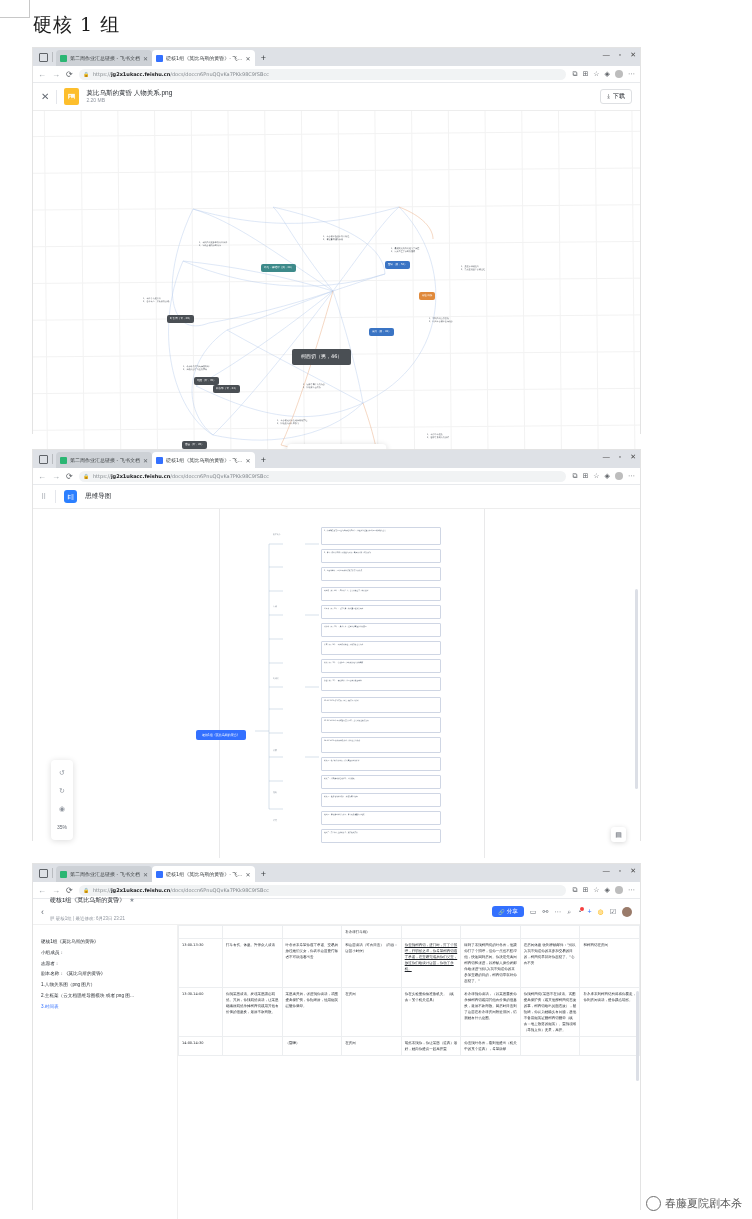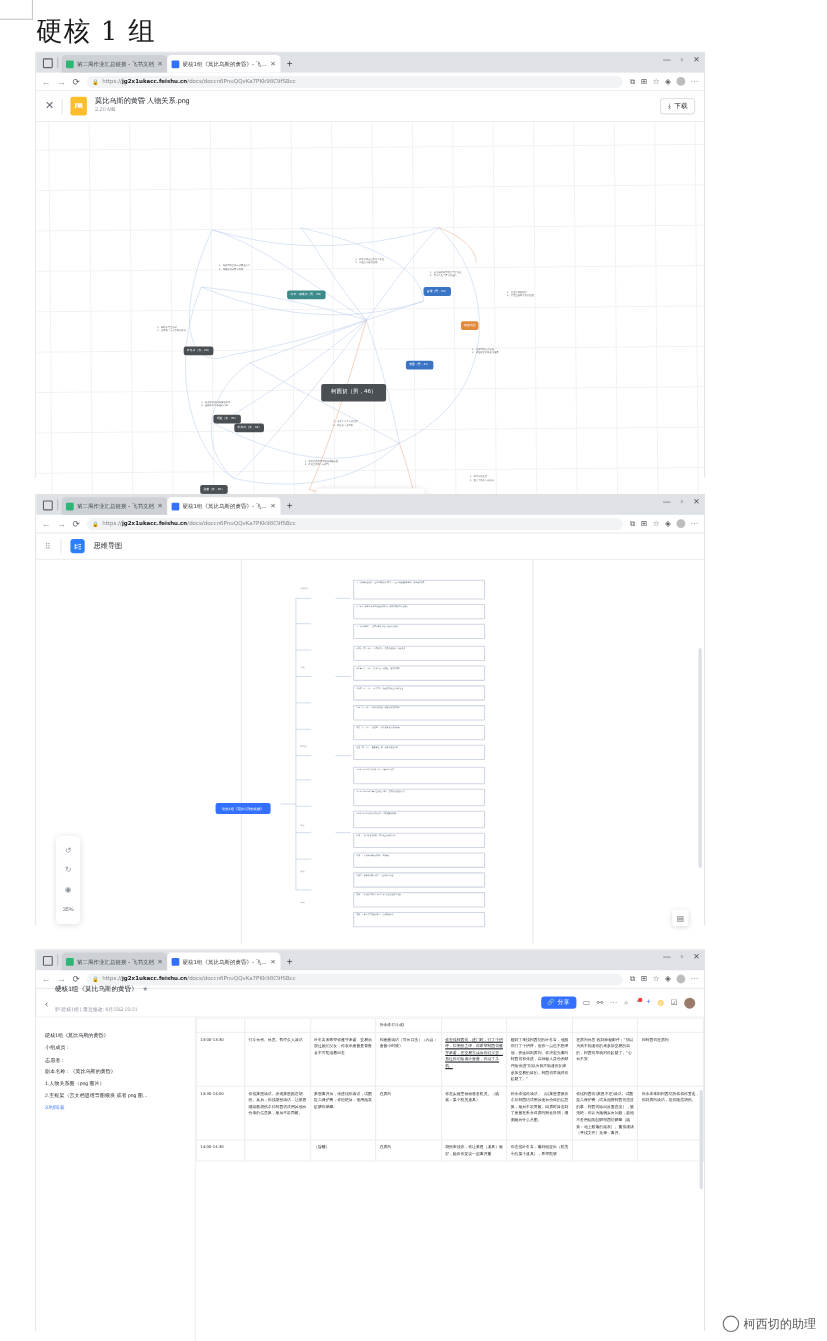--- a/index.html
+++ b/index.html
@@ -11,21 +11,21 @@
   }
   .page { position: relative; width: 752px; height: 1219px; background:#fff; }
 
   
   .top-frag {
     position:absolute; left:0; top:0; width:30px; height:18px;
     border-right:1px solid #c8c8c8; border-bottom:1px solid #c8c8c8;
   }
   .doc-heading {
     position:absolute; left:33px; top:12px;
-    font-size:24px; color:#1b1b1b; letter-spacing:1px;
+    font-size:19px; color:#1b1b1b; letter-spacing:1px;
     font-family:"DejaVu Serif","Liberation Serif",serif;
   }
 
   
   .win { position:absolute; background:#fff; box-shadow:0 0 0 1px #e3e3e3; }
   .chrome-tabstrip {
     height:18px; background:#dee1e6; display:flex; align-items:flex-end;
     padding-left:4px; position:relative;
   }
   .winbtn-box { position:absolute; right:4px; top:3px; display:flex; gap:9px; align-items:center;}
@@ -622,16 +622,16 @@
           </tr>
         </tbody>
           </table>
         <div class="w3-vscroll"></div>
       </div>
     </div>
   </div>
 
   <div class="watermark">
     <span class="wm-logo"></span>
-    <span>柯西切的助理</span>
+    <span>春藤夏院剧本杀</span>
   </div>
 
 </div>
 
 </body></html>

